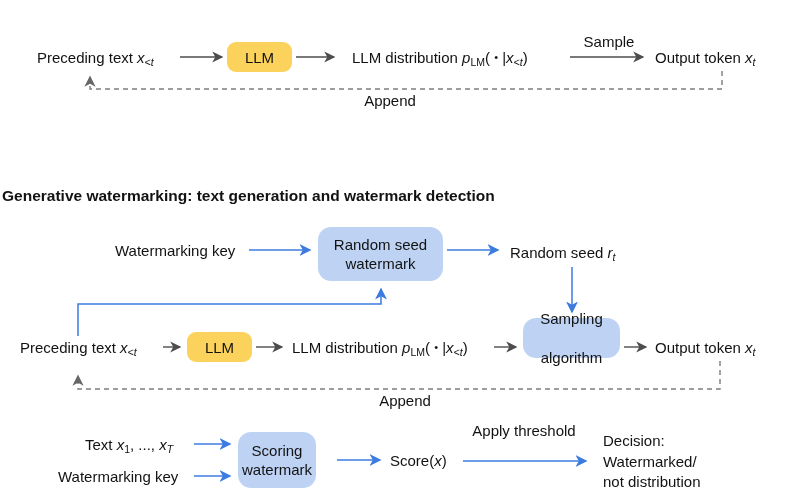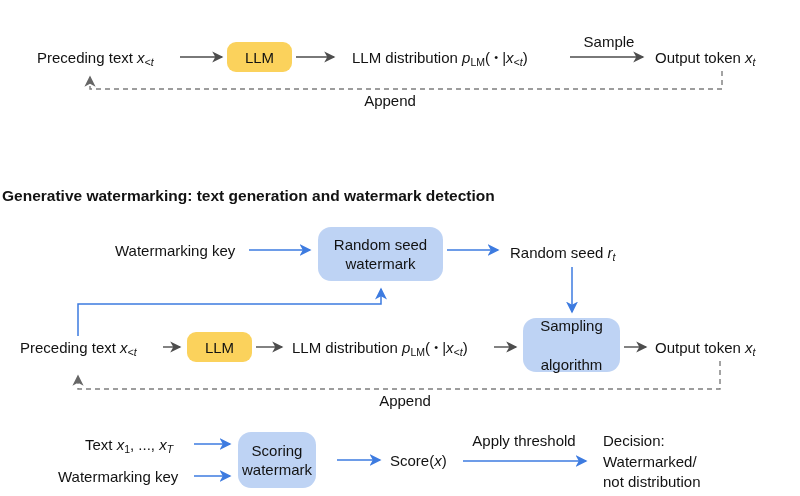--- a/index.html
+++ b/index.html
@@ -89,41 +89,41 @@
   <div class="label" style="left:510px;top:252px;"><span>Random seed </span><span class="ital">r</span><sub class="sb ital">t</sub></div>
 
   <div class="label" style="left:20px;top:347px;"><span>Preceding text </span><span class="ital">x</span><sub class="sb ital">&lt;t</sub></div>
 
   <div class="box yellow" style="left:187px;top:332px;width:65px;height:30px;">
       <span>LLM</span>
     </div>
 
   <div class="label" style="left:292px;top:347px;"><span>LLM distribution </span><span class="ital">p</span><sub class="sb">LM</sub><span>( </span><span class="dot">•</span><span> |</span><span class="ital">x</span><sub class="sb ital">&lt;t</sub><span>)</span></div>
 
-  <div class="box bluebox" style="left:523px;top:318px;width:97px;height:54px;gap:20px;">
+  <div class="box bluebox" style="left:523px;top:318px;width:97px;height:40px;gap:20px;">
     <span>Sampling</span>
     <span>algorithm</span>
   </div>
 
   <div class="label" style="left:655px;top:347px;"><span>Output token </span><span class="ital">x</span><sub class="sb ital">t</sub></div>
 
   <div class="label ctr" style="left:405px;top:400px;">Append</div>
 
   <div class="label" style="left:85px;top:444px;"><span>Text </span><span class="ital">x</span><sub class="sb">1</sub><span>, ..., </span><span class="ital">x</span><sub class="sb ital">T</sub></div>
 
   <div class="label" style="left:58px;top:476px;">Watermarking key</div>
 
   <div class="box bluebox" style="left:238px;top:432px;width:78px;height:56px;">
     <span>Scoring</span>
     <span>watermark</span>
   </div>
 
   <div class="label" style="left:390px;top:460px;"><span>Score(</span><span class="ital">x</span><span>)</span></div>
 
-  <div class="label ctr" style="left:524px;top:440px;">Apply threshold</div>
+  <div class="label ctr" style="left:524px;top:430px;">Apply threshold</div>
 
   <div class="multiline" style="left:603px;top:431px;">
     <div>Decision:</div>
     <div>Watermarked/</div>
     <div>not distribution</div>
   </div>
 
 </div>
 
 </body></html>

